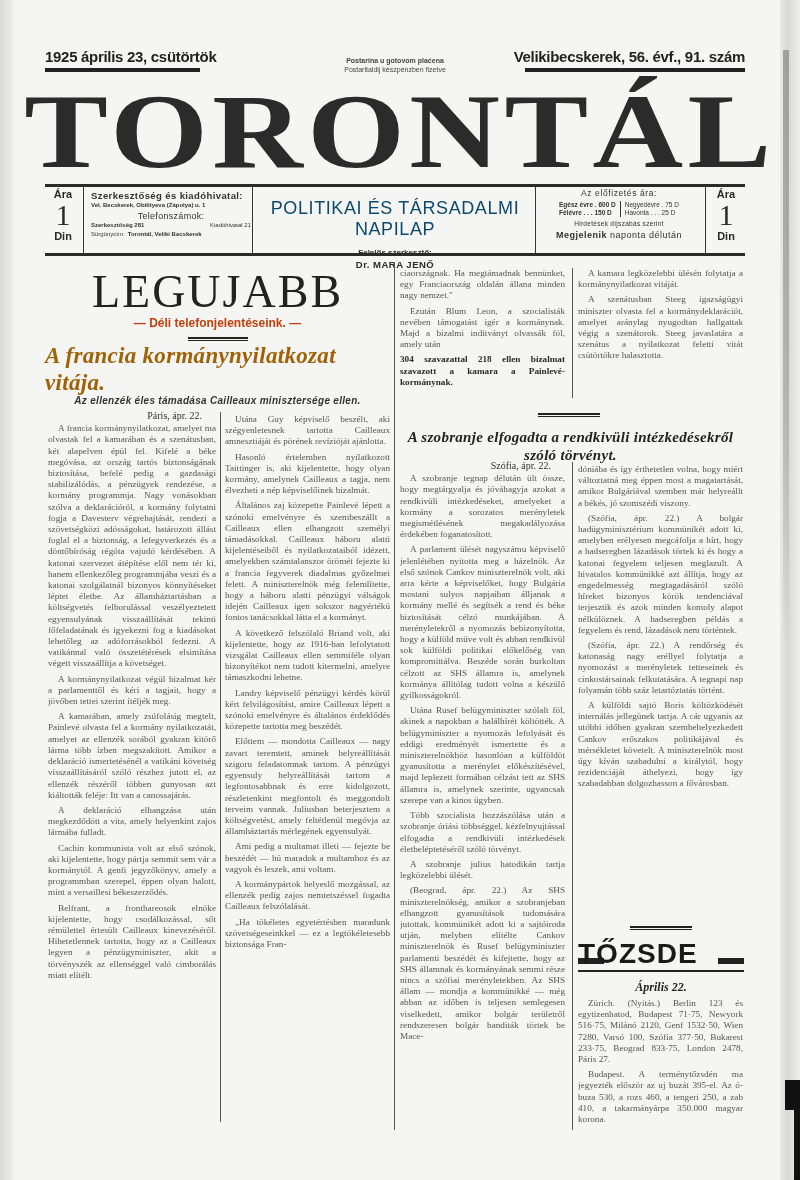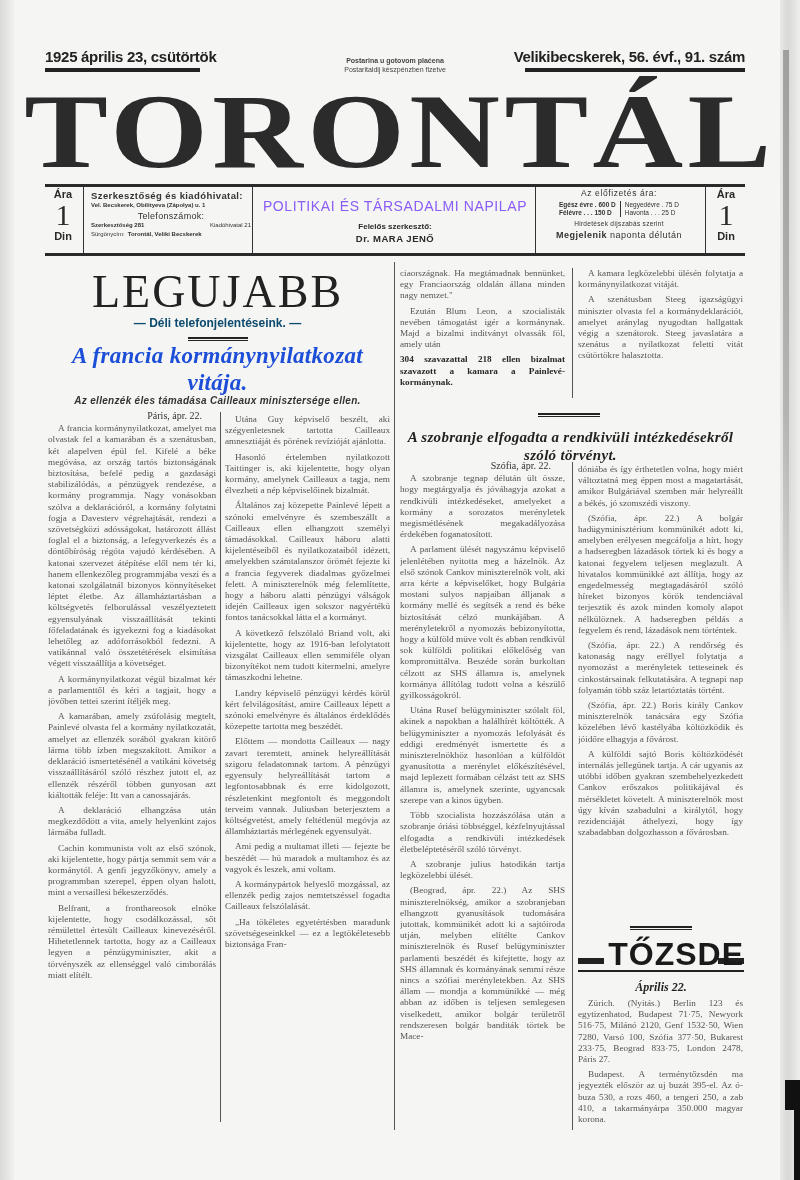--- a/index.html
+++ b/index.html
@@ -70,47 +70,47 @@
   .price-box .ara { font-size: 11px; font-weight: bold; }
   .price-box .num { font-size: 30px; line-height: 30px; font-family: "Liberation Serif", serif; }
   .price-box .din { font-size: 11px; font-weight: bold; }
   .office { position: absolute; left: 46px; top: 6px; width: 160px; font-family: "Liberation Sans", sans-serif; color:#333; }
   .office .t { font-size: 9.5px; font-weight: bold; letter-spacing: .4px; }
   .office .s { font-size: 6px; line-height: 9px; font-weight: bold; }
   .office .tel { font-size: 9px; text-align: center; letter-spacing: .3px; margin-top: 1px; }
   .office .row { font-size: 6px; line-height: 9px; display: flex; justify-content: space-between; }
   .office .row b { font-weight: bold; }
   .center-info { position: absolute; left: 210px; top: 14px; width: 280px; text-align: center; font-family: "Liberation Sans", sans-serif; }
-  .center-info .pn { font-size: 14px; letter-spacing: .6px; color:#8b5cf6; }
+  .center-info .pn { font-size: 18px; letter-spacing: .6px; color:#0c4a6e; }
   .center-info .fe { font-size: 8px; font-weight: bold; margin-top: 8px; }
   .center-info .ed { font-size: 9.5px; font-weight: bold; letter-spacing: .5px; margin-top: 2px; }
   .subs { position: absolute; left: 493px; top: 4px; width: 162px; text-align: center; font-family: "Liberation Sans", sans-serif; color:#333; }
   .subs .h { font-size: 8.5px; letter-spacing: .6px; }
   .subs .grid { display: flex; justify-content: center; font-size: 6.5px; line-height: 8px; margin-top: 3px; text-align: left; }
   .subs .grid .c1 { padding-right: 4px; border-right: 1px solid #333; font-weight: bold; }
   .subs .grid .c2 { padding-left: 4px; }
   .subs .hd { font-size: 6.5px; margin-top: 3px; letter-spacing: .3px; }
   .subs .mg { font-size: 9px; margin-top: 3px; letter-spacing: .5px; }
   .subs .mg b { font-weight: bold; }
 
   
   .hl-legujabb {
     position: absolute; top: 268px; left: 45px; width: 345px; text-align: center;
     font-size: 46px; line-height: 48px; letter-spacing: 2px; color:#222;
     font-family: "Liberation Serif", serif;
   }
   .hl-sub {
     position: absolute; top: 316px; left: 45px; width: 345px; text-align: center;
-    font-family: "Liberation Sans", sans-serif; font-size: 12px; font-weight: bold; color:#0c4a6e;
+    font-family: "Liberation Sans", sans-serif; font-size: 12px; font-weight: bold; color:#c2410c;
   }
   .short-rule { position: absolute; height: 4px; background: #222; border-top: 1px solid #222; border-bottom: 1px solid #222; box-sizing: border-box; background: linear-gradient(#222 0 1px, transparent 1px 3px, #222 3px); }
   .hl-main {
-    position: absolute; top: 342px; left: 45px; width: 345px; text-align: center;
+    position: absolute; top: 342px; left: 45px; width: 345px; text-align: left;
     font-family: "Liberation Serif", serif; font-style: italic; font-weight: bold;
-    font-size: 23px; line-height: 27px; color:#1d4ed8; letter-spacing: .3px;
+    font-size: 23px; line-height: 27px; color:#a16207; letter-spacing: .3px;
   }
   .hl-deck {
     position: absolute; top: 395px; left: 45px; width: 345px; text-align: center;
     font-family: "Liberation Sans", sans-serif; font-style: italic; font-weight: bold;
     font-size: 10px; color:#333; letter-spacing: .3px;
   }
 
   
   .col {
     position: absolute; font-size: 9.2px; line-height: 11.2px; color: #555;
@@ -126,23 +126,23 @@
     font-size: 15px; line-height: 18px; color:#222; letter-spacing: .3px; margin-top: 8px;
   }
 
   .tozsde {
     position: absolute; top: 940px; left: 578px; width: 166px; height: 34px;
   }
   .tozsde .bar-l { position: absolute; left: 0; top: 18px; width: 26px; height: 6px; background:#222; }
   .tozsde .bar-r { position: absolute; right: 0; top: 18px; width: 26px; height: 6px; background:#222; }
   .tozsde .bar-b { position: absolute; left: 0; top: 30px; width: 100%; height: 2px; background:#222; }
   .tozsde .txt {
-    position: absolute; left: 0; top: 0; width: 100%; text-align: right;
+    position: absolute; left: 0; top: 0; width: 100%; text-align: left;
     font-family: "Liberation Sans", "DejaVu Sans", sans-serif; font-weight: bold;
-    font-size: 32px; line-height: 28px; letter-spacing: 1px; color:#1a1a1a;
+    font-size: 28px; line-height: 28px; letter-spacing: 1px; color:#1a1a1a;
   }
   .tozsde-date {
     position: absolute; top: 980px; left: 578px; width: 166px; text-align: center;
     font-family: "Liberation Serif", serif; font-style: italic; font-weight: bold; font-size: 12px; color:#222;
   }
 </style>
 </head>
 <body>
 
 <div class="page">
@@ -269,21 +269,20 @@
     <p>Több szocialista hozzászólása után a szobranje óriási többséggel, kézfelnyujtással elfogadta a rendkivüli intézkedések életbeléptetéséről szóló törvényt.</p>
     <p>A szobranje julius hatodikán tartja legközelebbi ülését.</p>
     <p>(Beograd, ápr. 22.) Az SHS miniszterelnökség, amikor a szobranjeban elhangzott gyanusítások tudomására jutottak, kommünikét adott ki a sajtóiroda utján, melyben elítélte Cankov miniszterelnök és Rusef belügyminiszter parlamenti beszédét és kifejtette, hogy az SHS államnak és kormányának semmi része nincs a szófiai merényletekben. Az SHS állam — mondja a kommünikké — még abban az időben is teljesen semlegesen viselkedett, amikor bolgár területről rendszeresen bolgár banditák törtek be Mace-</p>
   </div>
   <div class="col-div" style="left:572px;top:462px;height:668px;"></div>
 
   <div class="col" style="left:578px;top:464px;width:165px;height:460px;overflow:hidden;">
     <p style="text-indent:0">dóniába és így érthetetlen volna, hogy miért változtatná meg éppen most a magatartását, amikor Bulgáriával szemben már helyreállt a békés, jó szomszédi viszony.</p>
     <p>(Szófia, ápr. 22.) A bolgár hadügyminisztérium kommünikét adott ki, amelyben erélyesen megcáfolja a hírt, hogy a hadseregben lázadások törtek ki és hogy a katonai fegyelem teljesen meglazult. A hivatalos kommünikké azt állítja, hogy az engedelmesség megtagadásáról szóló híreket bizonyos körök tendenciával terjesztik és azok minden komoly alapot nélkülöznek. A hadseregben példás a fegyelem és rend, lázadások nem történtek.</p>
     <p>(Szófia, ápr. 22.) A rendőrség és katonaság nagy eréllyel folytatja a nyomozást a merényletek tetteseinek és cinkostársainak felkutatására. A tegnapi nap folyamán több száz letartóztatás történt.</p>
-    <p>(Szófia, ápr. 22.) Boris király Cankov miniszterelnök tanácsára egy Szófia közelében lévő kastélyába költözködik és jóidőre elhagyja a fővárost.</p>
     <p>A külföldi sajtó Boris költözködését internálás jellegünek tartja. A cár ugyanis az utóbbi időben gyakran szembehelyezkedett Cankov erőszakos politikájával és mérsékletet követelt. A miniszterelnök most úgy kíván szabadulni a királytól, hogy rezidenciáját áthelyezi, hogy így szabadabban dolgozhasson a fővárosban.</p>
   </div>
 
   <div class="short-rule" style="top:926px;left:630px;width:62px;"></div>
   <div class="tozsde">
     <div class="bar-l"></div>
     <div class="bar-r"></div>
     <div class="bar-b"></div>
     <div class="txt">TŐZSDE</div>
   </div>

